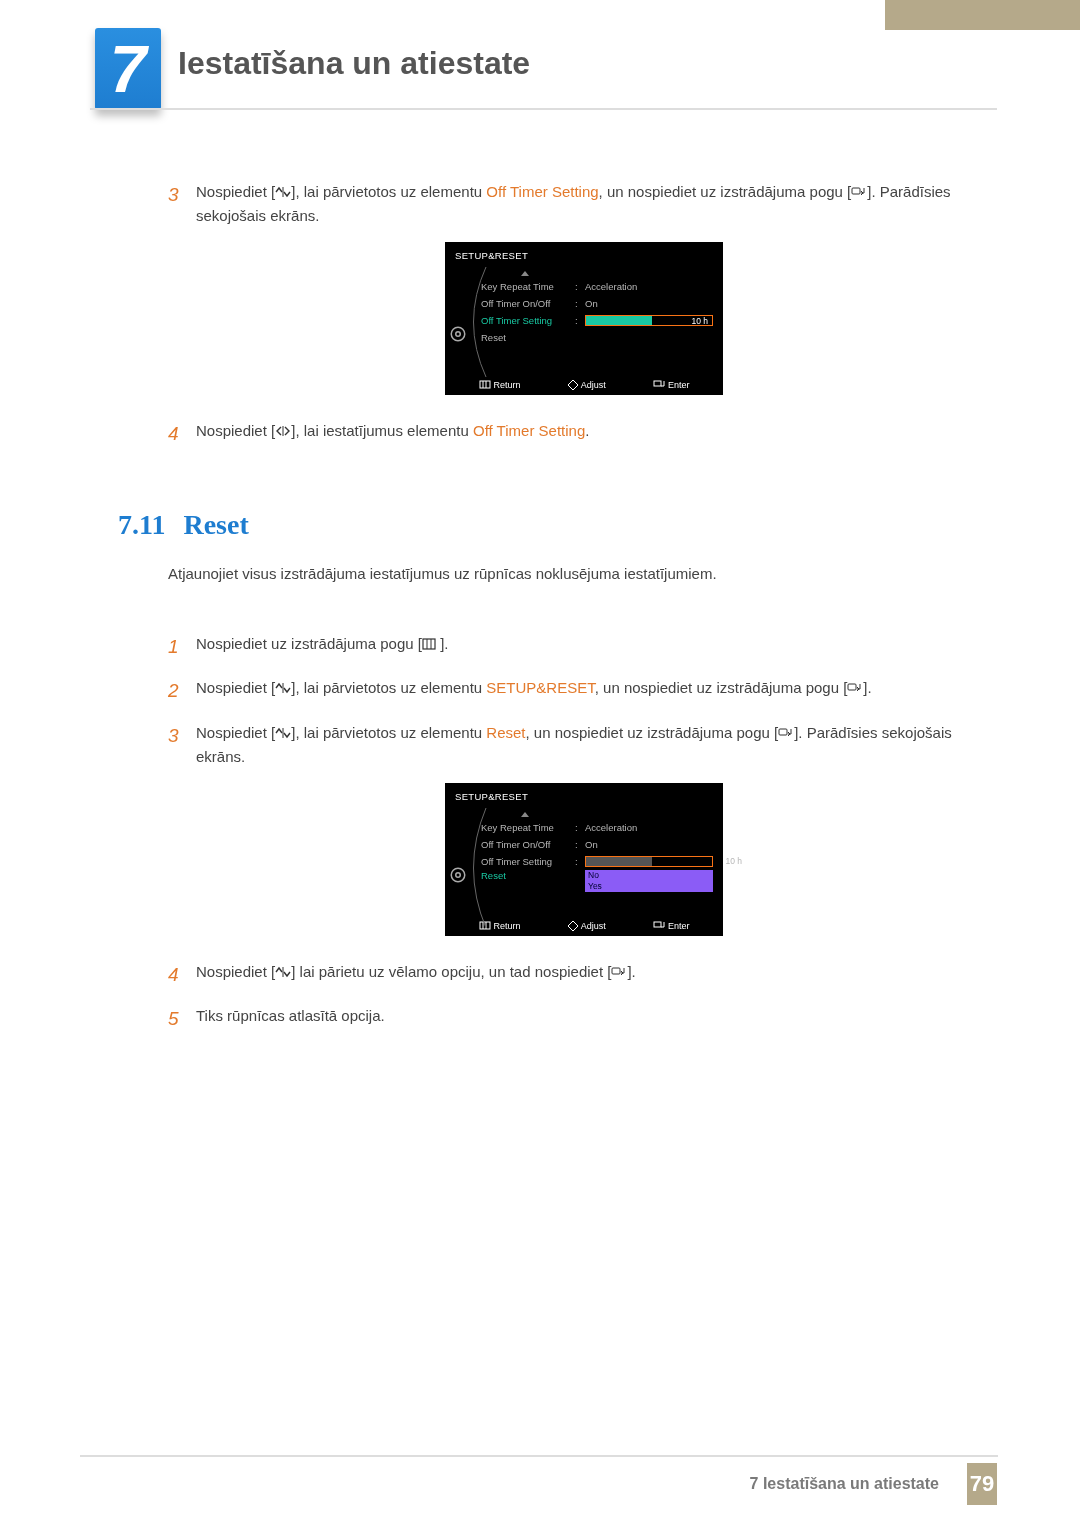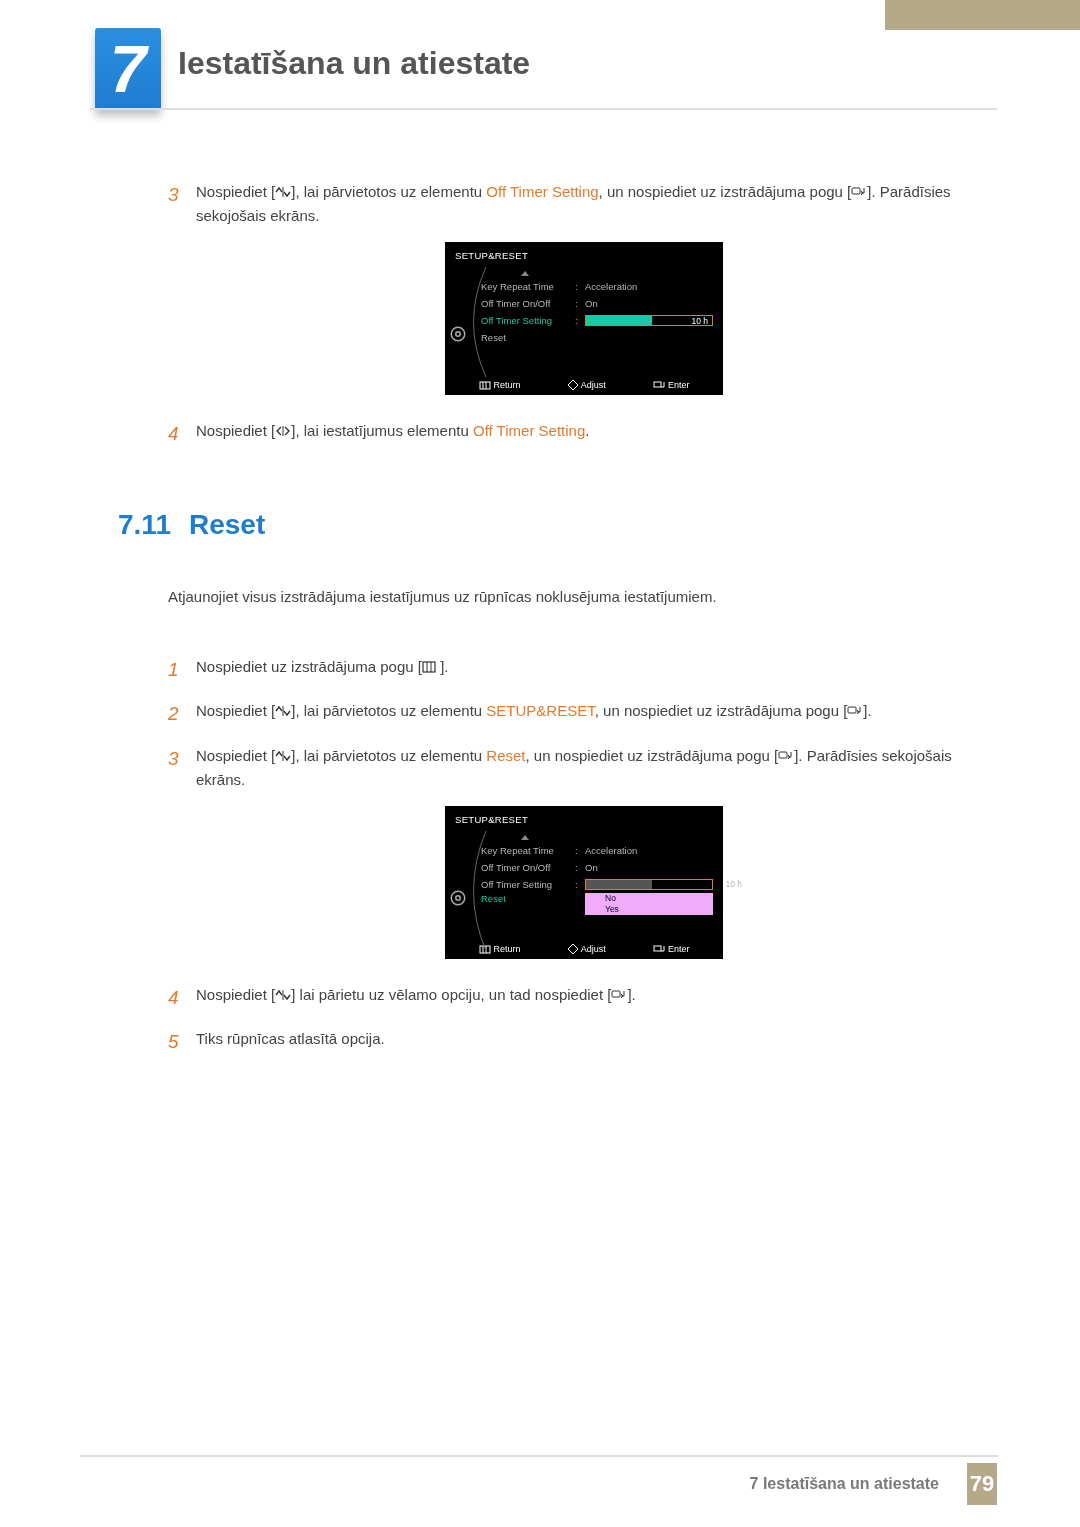--- a/index.html
+++ b/index.html
@@ -73,24 +73,25 @@
   .orange { color: #e37a2c; }
   .icon-box {
     display: inline-flex;
     vertical-align: middle;
     height: 14px;
     align-items: center;
     gap: 1px;
     transform: translateY(-1px);
   }
   .section-heading {
-    margin: 60px 0 45px -50px;
+    margin: 60px 0 22px -50px;
     display: flex;
     align-items: flex-end;
     gap: 18px;
+    font-family: Liberation Serif, serif;
   }
   .section-num { color: #1e7dd0; font-size: 28px; font-weight: bold; }
   .section-title { color: #1e7dd0; font-size: 28px; font-weight: bold; }
   .section-desc { margin: 0 0 46px 0; font-size: 15px; line-height: 1.5; }
   .subsection-heading {
     display: flex; gap: 16px;
     color: #1e7dd0; font-size: 18px; font-weight: bold;
     margin: 0 0 18px 0;
   }
 
@@ -146,35 +147,35 @@
     height: 100%;
   }
   .osd-slider .val {
     position:absolute; right:4px;
     font-size:8.5px; color:#fff;
   }
   .osd-slider.inactive .fill { background:#555; }
   .osd-slider.inactive .val { color:#b7b7b7; right:-30px; }
   .osd-dropdown {
     flex:1;
-    background:#f0abfc;
+    background:#8b5cf6;
     line-height:11px;
-    padding:0 20px;
+    padding:0 3px;
   }
   .osd-dropdown .line { font-size:8.5px; color:#003; }
   .osd-footer {
     display:flex;
     justify-content: space-around;
     border-top: 0;
     padding: 3px 10px 5px;
     font-size:9px;
     color:#fff;
     background:#000;
   }
-  .osd-footer span { display:flex; align-items:flex-end; gap:3px; }
+  .osd-footer span { display:flex; align-items:flex-start; gap:3px; }
   .osd-tri-up {
     width:0;height:0;border-left:4px solid transparent;border-right:4px solid transparent;border-bottom:5px solid #888;
     margin: 0 0 2px 40px;
   }
 
   
   .page-rule {
     position:absolute;
     left:80px; right:82px; bottom:70px;
     height:2px; background:#ddd;

